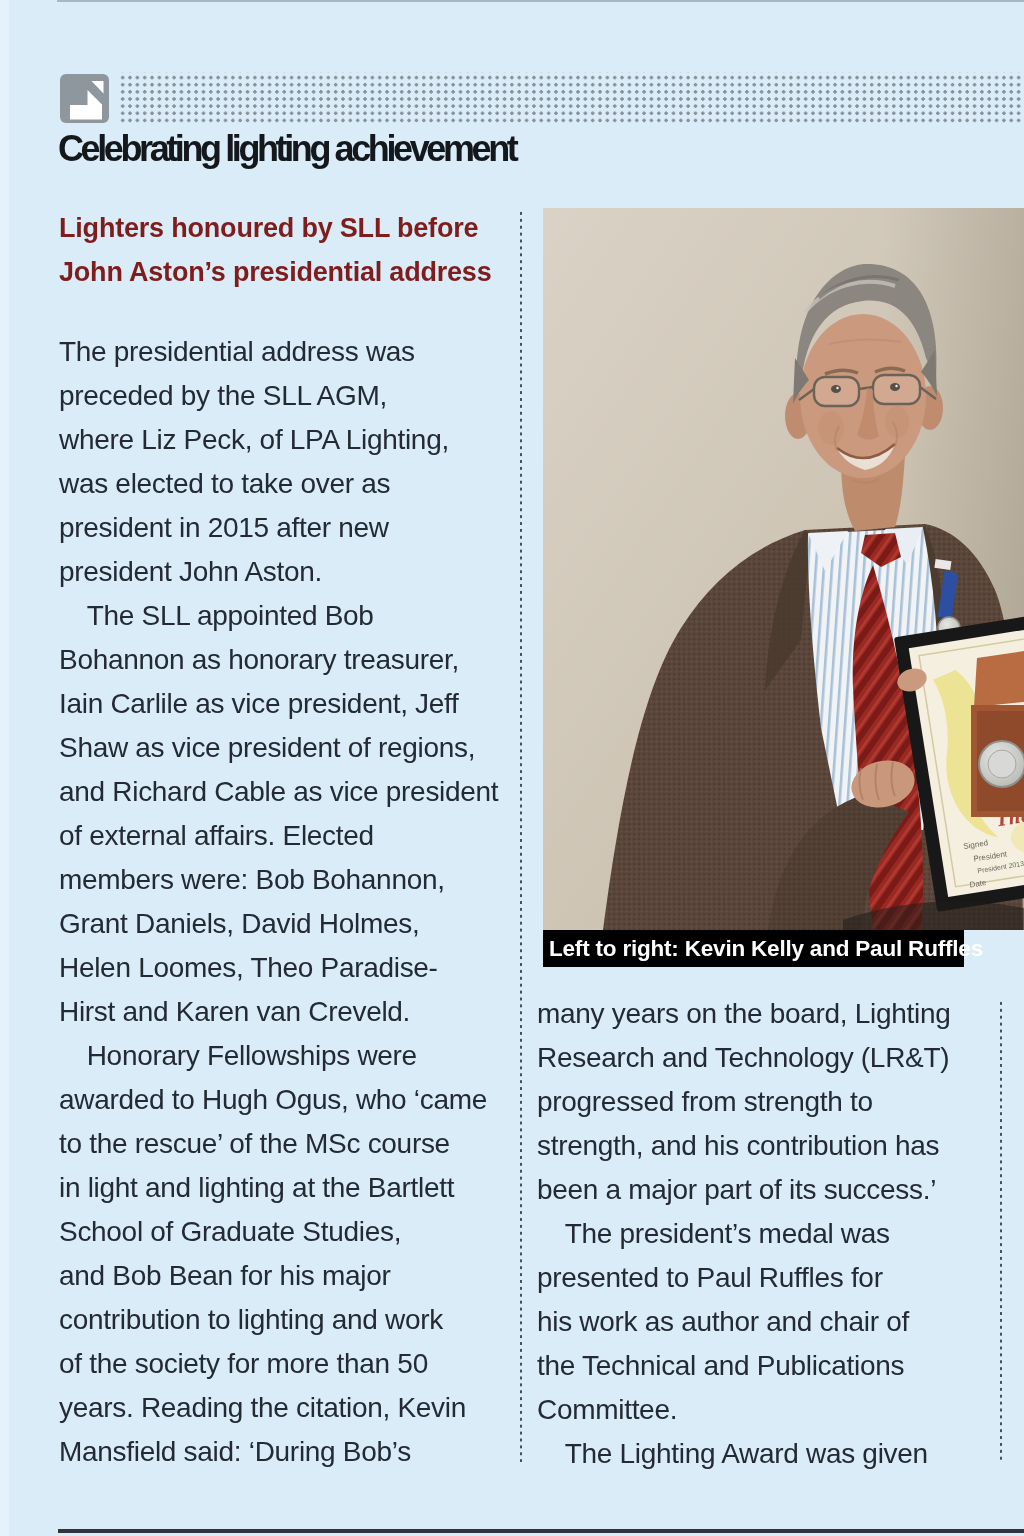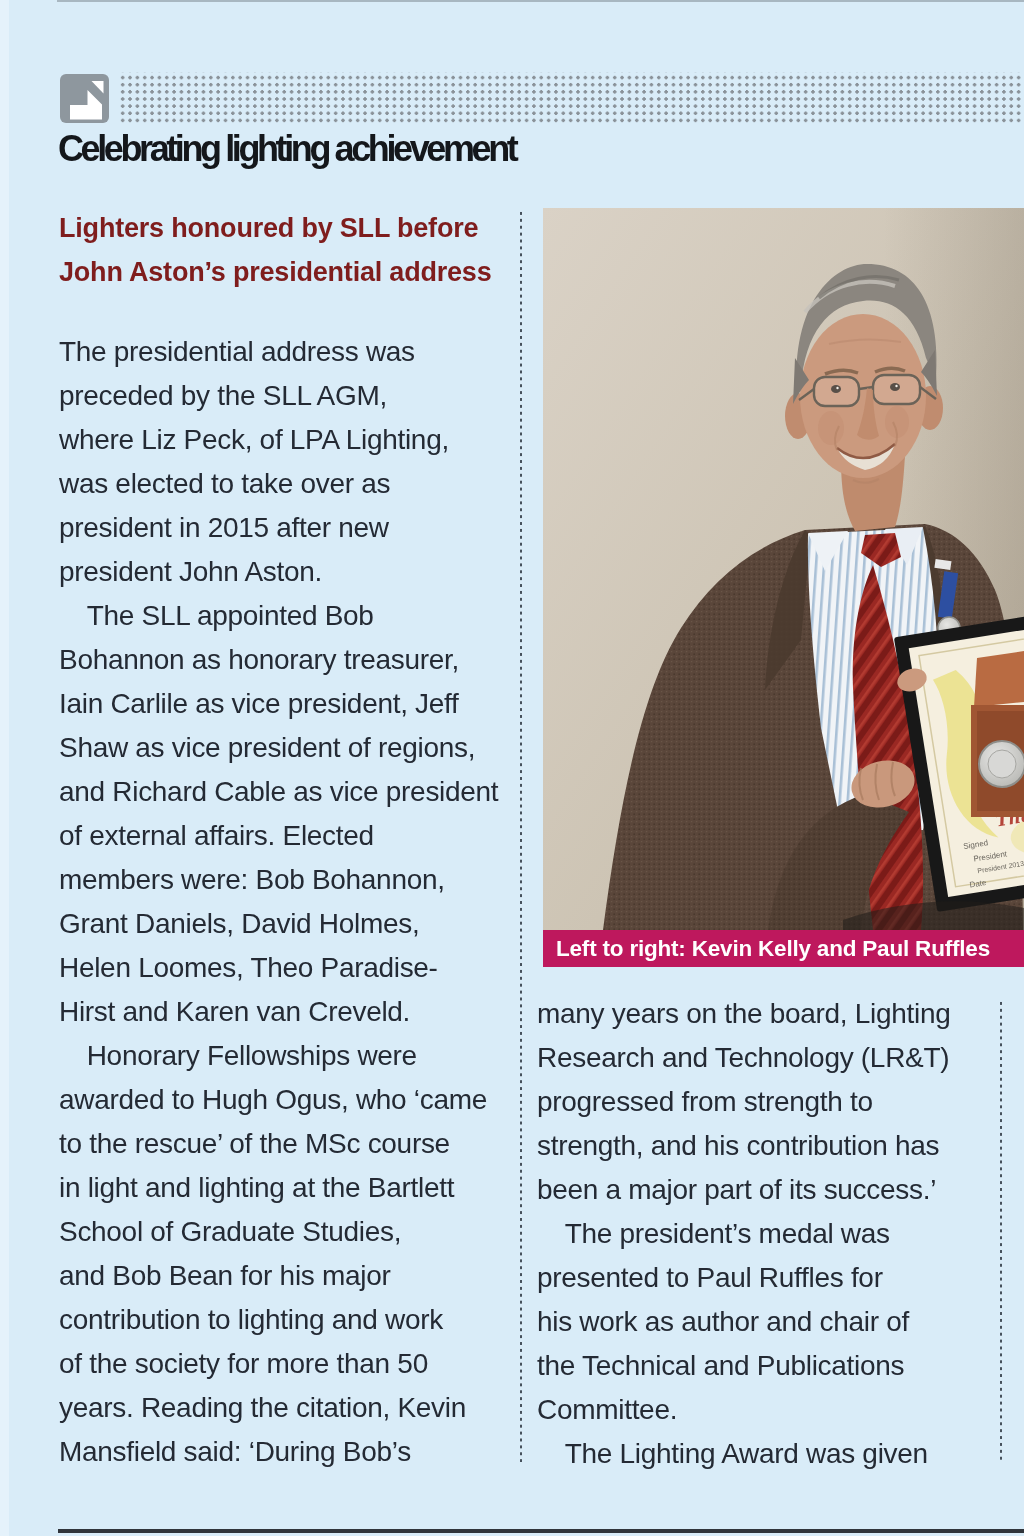--- a/index.html
+++ b/index.html
@@ -33,23 +33,23 @@
   .dotted-divider{
     width:4px;
     background-image:radial-gradient(circle,#46515c 1.25px,rgba(0,0,0,0) 1.5px);
     background-size:4px 6.9px;
   }
   #divider-center{left:519px;top:210px;height:1252px;}
   #divider-right{left:999px;top:1000px;height:462px;}
   #photo{left:543px;top:208px;width:481px;height:722px;}
   #photo svg{display:block;}
   #photo-caption{
-    left:543px;top:930px;width:481px;height:37px;background:#be185d;
+    left:543px;top:930px;width:421px;height:37px;background:#000000;
     color:#ffffff;font-weight:bold;font-size:22.5px;line-height:37px;
-    padding-left:13px;box-sizing:border-box;white-space:nowrap;letter-spacing:-0.2px;
+    padding-left:6px;box-sizing:border-box;white-space:nowrap;letter-spacing:-0.2px;
   }
   #bottom-rule{left:58px;top:1529px;width:966px;height:4px;background:#30353b;}
   .cert-script{font-family:"DejaVu Serif",serif;font-style:italic;}
 </style>
 </head>
 <body>
 
 <div class="abs" id="left-edge"></div>
 <div class="abs" id="top-rule"></div>
 

